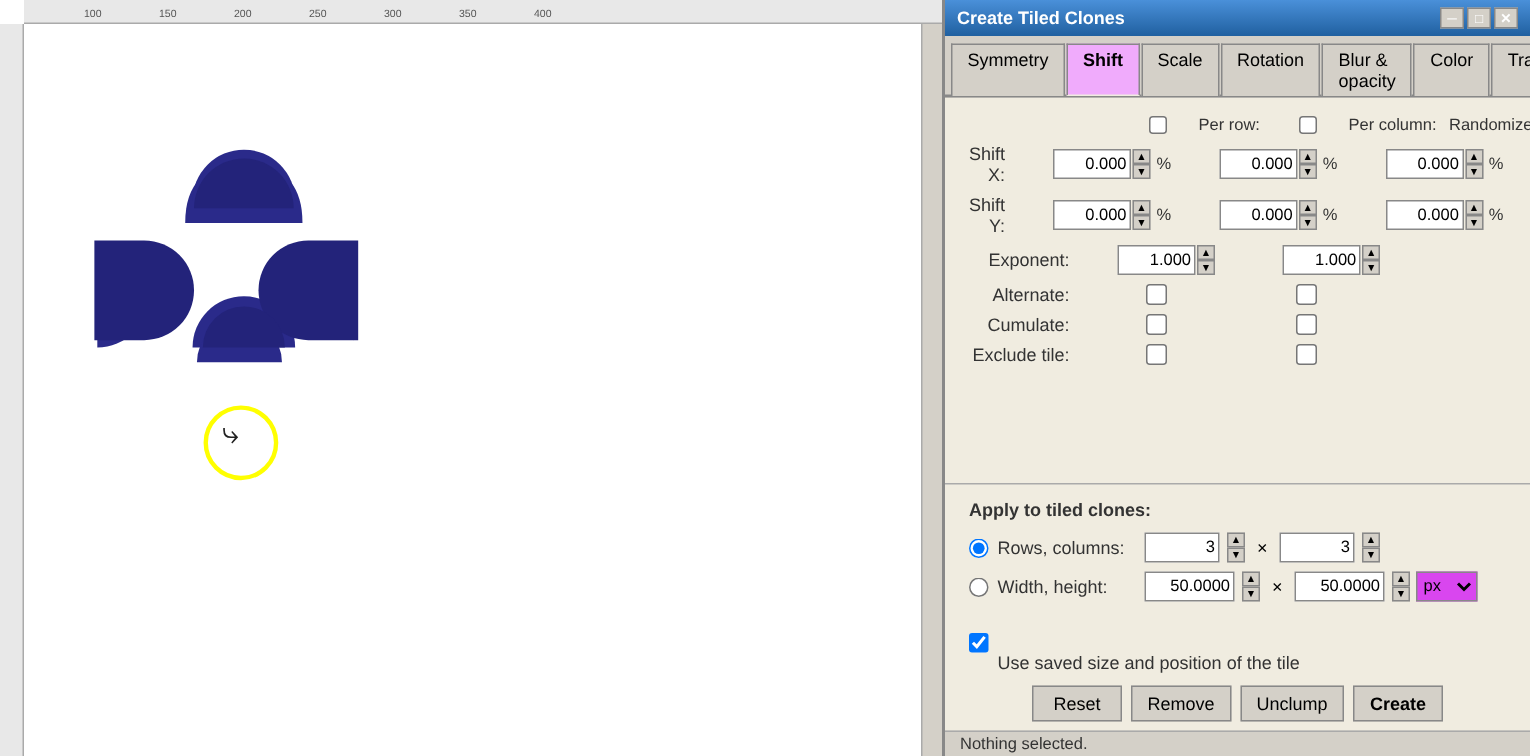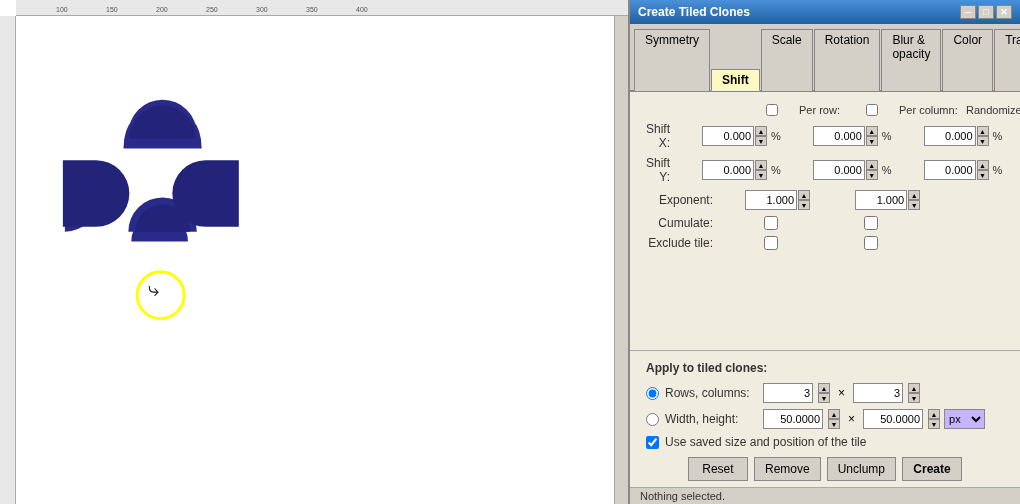--- a/index.html
+++ b/index.html
@@ -107,24 +107,23 @@
       cursor: pointer;
       border: 1px solid #888;
       border-bottom: none;
       background: #d4d0c8;
       margin-right: 1px;
       position: relative;
       top: 1px;
     }
 
     .tab.active {
-      background: #fef9c3;
+      background: #f0abfc;
       border-bottom: 1px solid #f0ece0;
       font-weight: bold;
-      margin-top: 40px;
     }
 
     .panel-body {
       flex: 1;
       padding: 12px 16px;
       overflow: auto;
     }
 
     
     .section-headers {
@@ -277,33 +276,34 @@
 
     .x-label {
       font-size: 12px;
       padding: 0 4px;
     }
 
     .unit-select {
       height: 20px;
       font-size: 11px;
       border: 1px solid #888;
-      background: #c4b5fd;
+      background: #d946ef;
     }
 
     .checkbox-row {
       display: flex;
       align-items: center;
       margin-bottom: 8px;
       gap: 6px;
     }
 
     .checkbox-row label {
       font-size: 12px;
       color: #333;
+      margin-top: 28px;
     }
 
     .buttons-row {
       display: flex;
       gap: 6px;
       justify-content: center;
     }
 
     .btn {
       min-width: 60px;
@@ -512,20 +512,29 @@
       <span class="unit-label">&nbsp;&nbsp;&nbsp;</span>
       <div class="input-group">
         <input type="text" class="num-input" value="1.000" style="">
         <div class="spin-btns">
           <div class="spin-btn">▲</div>
           <div class="spin-btn">▼</div>
         </div>
       </div>
     </div>
 
+    <div class="check-row">
+      <div class="check-label">Alternate:</div>
+      <div class="check-cell">
+        <input type="checkbox" style="">
+      </div>
+      <div class="check-cell">
+        <input type="checkbox" style="">
+      </div>
+    </div>
 
     <div class="check-row">
       <div class="check-label">Cumulate:</div>
       <div class="check-cell">
         <input type="checkbox" style="">
       </div>
       <div class="check-cell">
         <input type="checkbox" style="">
       </div>
     </div>

